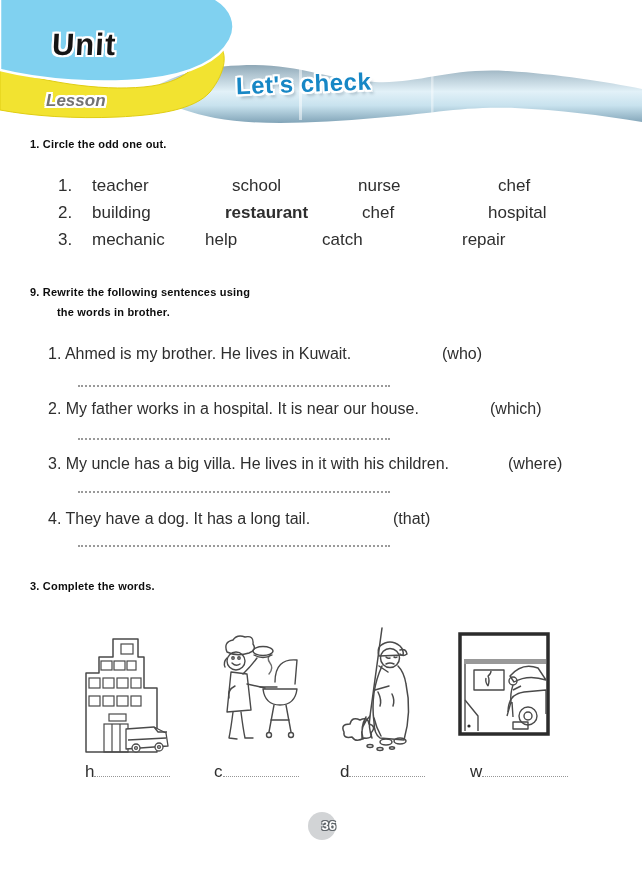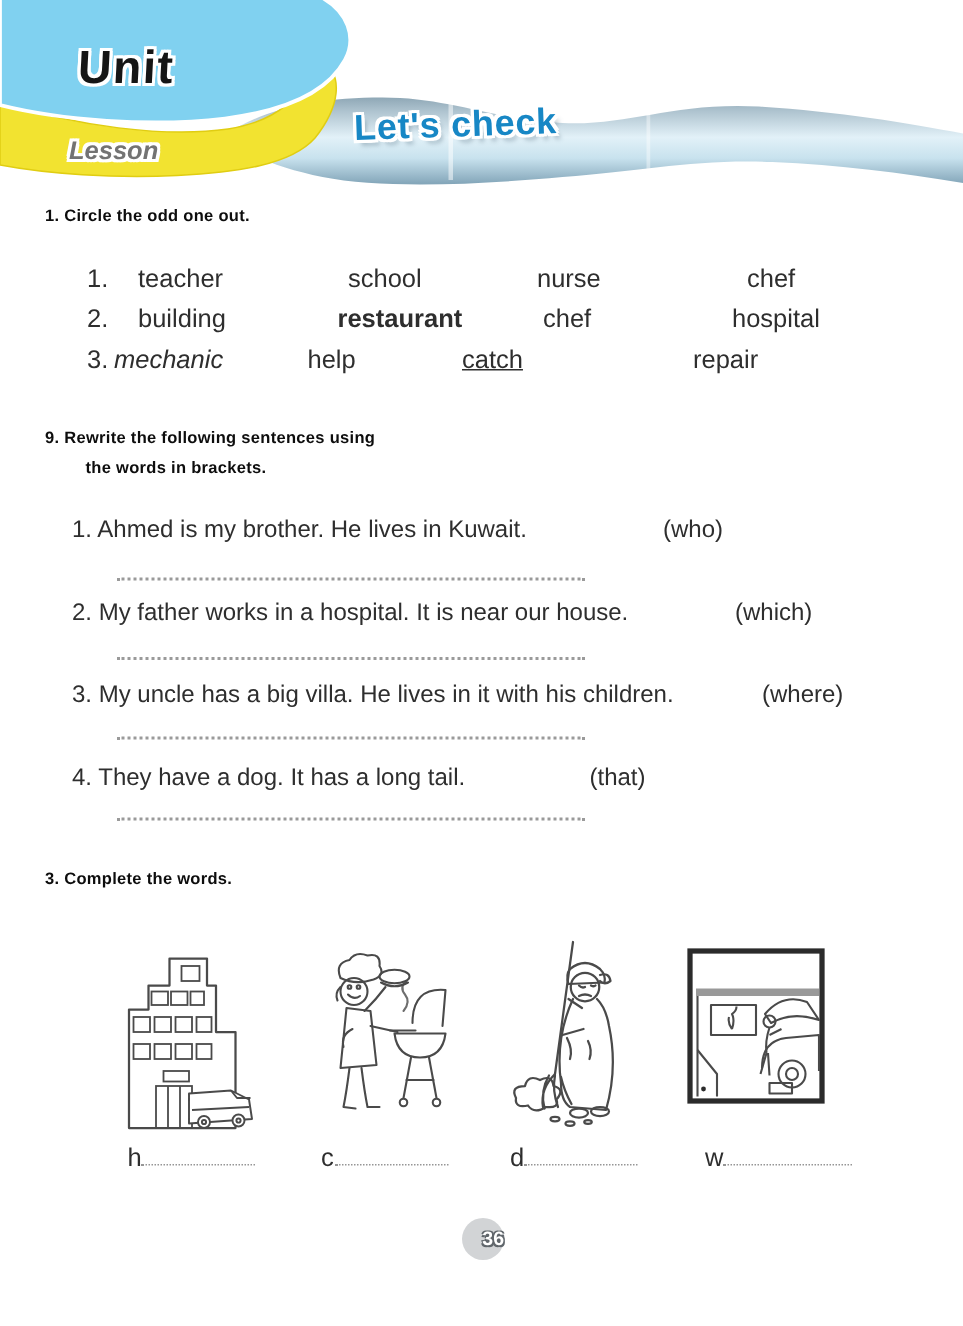--- a/index.html
+++ b/index.html
@@ -29,21 +29,21 @@
   #ex2-title-1{left:30px;top:286px;}
   #ex2-title-2{left:57px;top:306px;}
   #ex3-title{left:30px;top:580px;}
   
   .wrow{position:absolute;left:0;width:642px;height:22px;font-size:17px;color:#2e2e2e;}
   .wrow span{position:absolute;white-space:nowrap;}
   #row0{top:176px;} #row1{top:203px;} #row2{top:230px;}
   .wrow .wn{left:58px;}
   #row0 .w0{left:92px;}  #row0 .w1{left:232px;} #row0 .w2{left:358px;} #row0 .w3{left:498px;}
   #row1 .w0{left:92px;}  #row1 .w1{left:225px;font-weight:bold;} #row1 .w2{left:362px;} #row1 .w3{left:488px;}
-  #row2 .w0{left:76px;font-style:italic;}  #row2 .w1{left:205px;} #row2 .w2{left:308px;text-decoration:underline;} #row2 .w3{left:462px;}
+  #row2 .w0{left:92px;}  #row2 .w1{left:205px;} #row2 .w2{left:322px;} #row2 .w3{left:462px;}
   
   .s2-item{position:absolute;left:0;width:642px;height:22px;font-size:16px;color:#2e2e2e;}
   .s2-item .sentence{position:absolute;left:48px;white-space:nowrap;}
   .s2-item .bracket{position:absolute;white-space:nowrap;}
   #it0{top:345px;} #it0 .bracket{left:442px;}
   #it1{top:400px;} #it1 .bracket{left:490px;}
   #it2{top:455px;} #it2 .bracket{left:508px;}
   #it3{top:510px;} #it3 .bracket{left:393px;}
   .dotline{position:absolute;left:78px;width:312px;height:0;border-bottom:2px dotted #9a9a9a;}
   #dl0{top:385px;} #dl1{top:438px;} #dl2{top:491px;} #dl3{top:545px;}
@@ -110,21 +110,21 @@
   </div>
   <div class="wrow" id="row2">
     <span class="wn">3.</span>
     <span class="w0">mechanic</span>
     <span class="w1">help</span>
     <span class="w2">catch</span>
     <span class="w3">repair</span>
   </div>
 
   <div class="h-ex" id="ex2-title-1">9. Rewrite the following sentences using</div>
-  <div class="h-ex" id="ex2-title-2">the words in brackets.</div>
+  <div class="h-ex" id="ex2-title-2">the words in brother.</div>
 
   <div class="s2-item" id="it0">
     <span class="sentence">1. Ahmed is my brother. He lives in Kuwait.</span>
     <span class="bracket">(who)</span>
   </div>
   <div class="dotline" id="dl0"></div>
 
   <div class="s2-item" id="it1">
     <span class="sentence">2. My father works in a hospital. It is near our house.</span>
     <span class="bracket">(which)</span>

